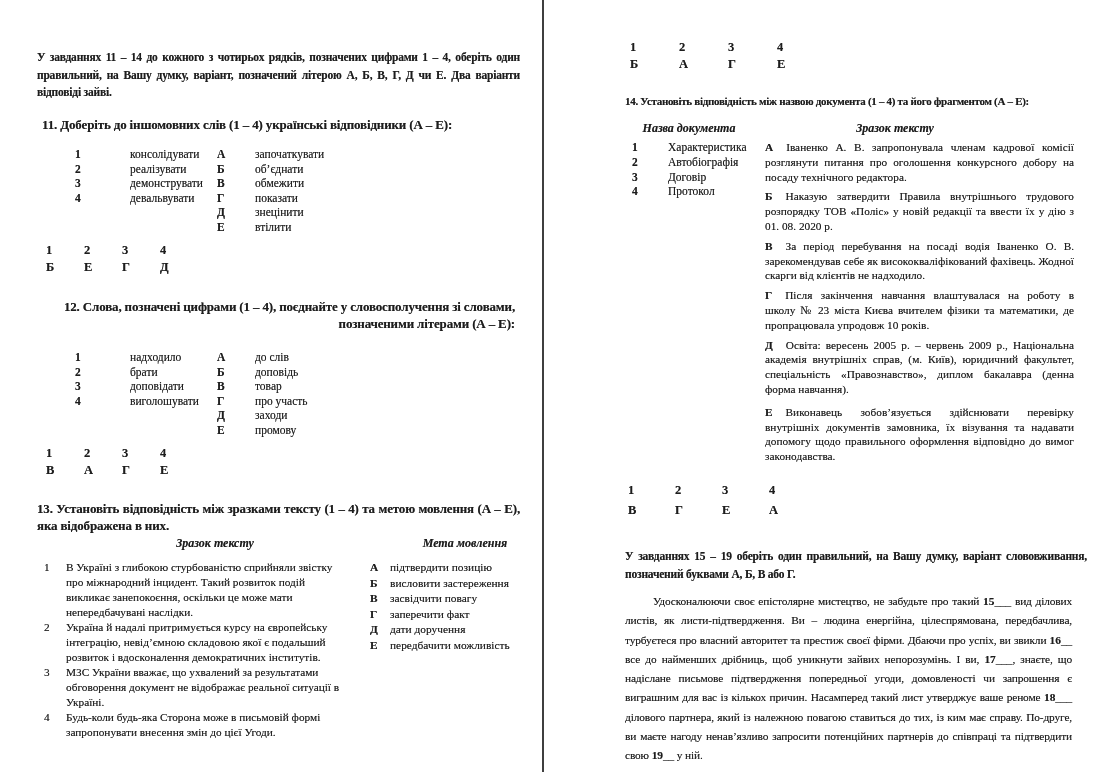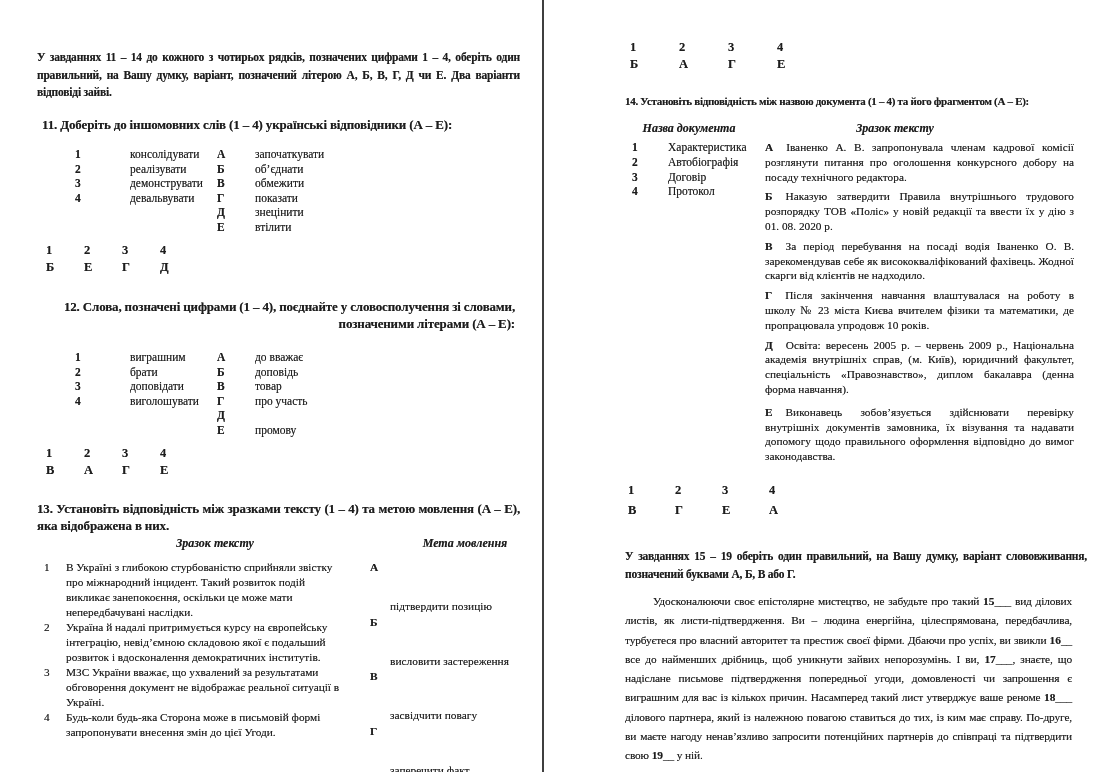--- a/index.html
+++ b/index.html
@@ -30,21 +30,21 @@
   .ans-row.wide span{width:49px;}
   .ans-row.wide2 span{width:47px;}
   .ans-gap{height:3px;}
 
   
   .item{display:flex;font-size:11.3px;line-height:15px;}
   .i-num{width:22px;}
   .i-text{flex:1;}
   .opt{display:flex;font-size:11.4px;line-height:15.5px;}
   .o-let{width:20px;font-weight:bold;}
-  .o-text{flex:1;margin-top:39px;}
+  .o-text{flex:1;}
 
   
   .name-row{display:flex;font-size:11.5px;line-height:14.8px;}
   .n-num{width:36px;font-weight:bold;}
   .frag{margin:0 0 5px 0;font-size:11.3px;line-height:14.8px;text-align:justify;}
   .f-let{font-weight:bold;margin-right:13px;}
 
   .colhead{font-size:12px;text-align:center;}
 
   
@@ -115,23 +115,23 @@
         <span>Г</span>
         <span>Д</span>
       </div>
     </div>
 
     <div class="abs qhead" style="left:37px;top:299px;width:478px;text-align:right;">12. Слова, позначені цифрами (1 – 4), поєднайте у словосполучення зі словами, позначеними літерами (А – Е):</div>
 
     <div class="abs" style="left:75px;top:350px;width:440px;">
       <div class="m-row">
         <span class="c-num">1</span>
-        <span class="c-word">виграшним</span>
+        <span class="c-word">надходило</span>
         <span class="c-let">А</span>
-        <span class="c-opt">до вважає</span>
+        <span class="c-opt">до слів</span>
       </div>
       <div class="m-row">
         <span class="c-num">2</span>
         <span class="c-word">брати</span>
         <span class="c-let">Б</span>
         <span class="c-opt">доповідь</span>
       </div>
       <div class="m-row">
         <span class="c-num">3</span>
         <span class="c-word">доповідати</span>
@@ -141,20 +141,21 @@
       <div class="m-row">
         <span class="c-num">4</span>
         <span class="c-word">виголошувати</span>
         <span class="c-let">Г</span>
         <span class="c-opt">про участь</span>
       </div>
       <div class="m-row">
         <span class="c-num"></span>
           <span class="c-word"></span>
         <span class="c-let">Д</span>
+        <span class="c-opt">заходи</span>
       </div>
       <div class="m-row">
         <span class="c-num"></span>
           <span class="c-word"></span>
         <span class="c-let">Е</span>
         <span class="c-opt">промову</span>
       </div>
     </div>
 
     <div class="abs" style="left:46px;top:446px;">

